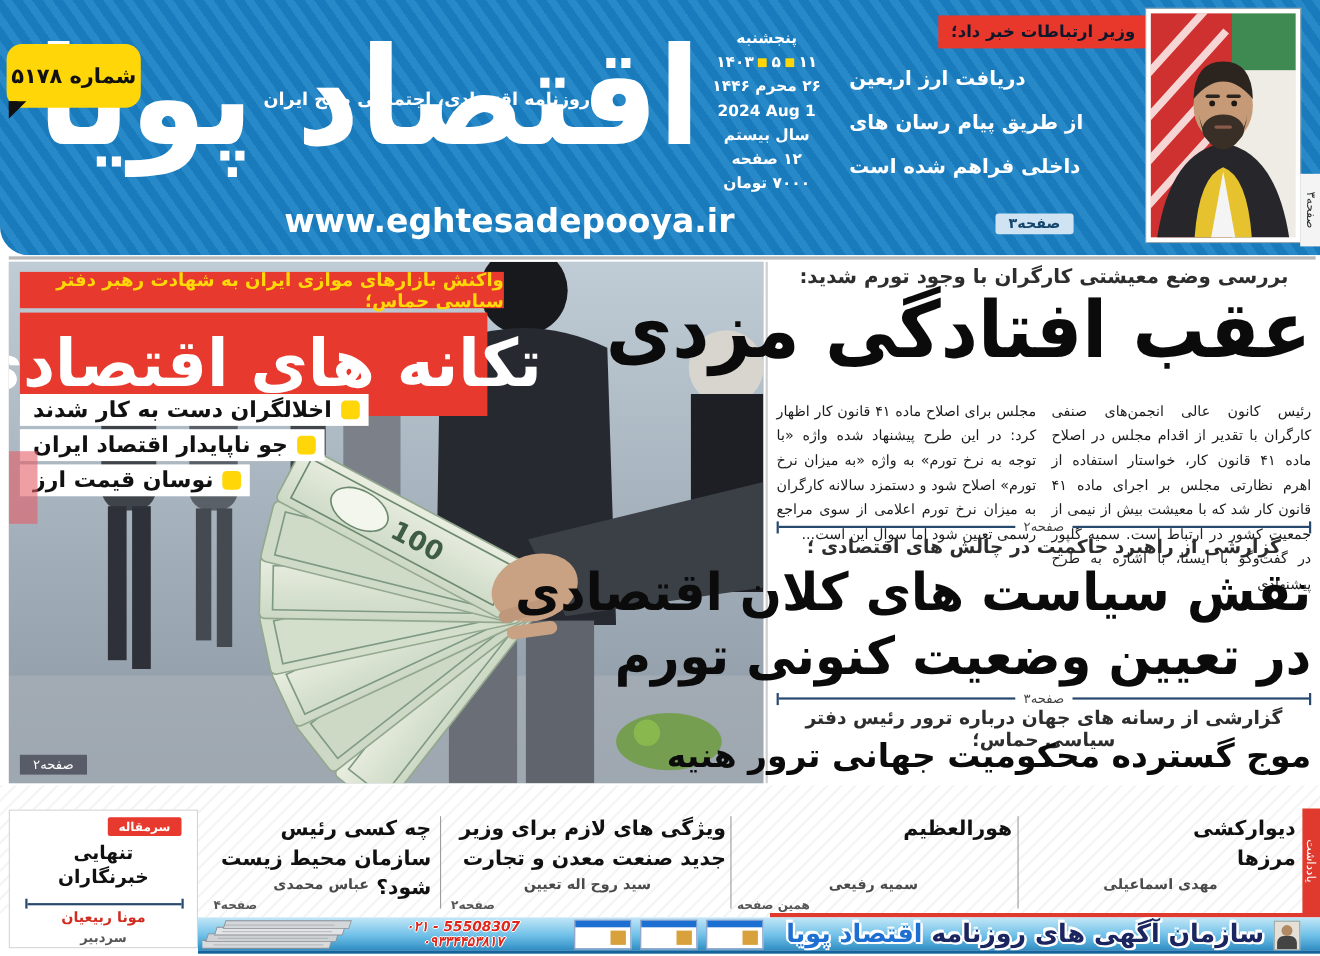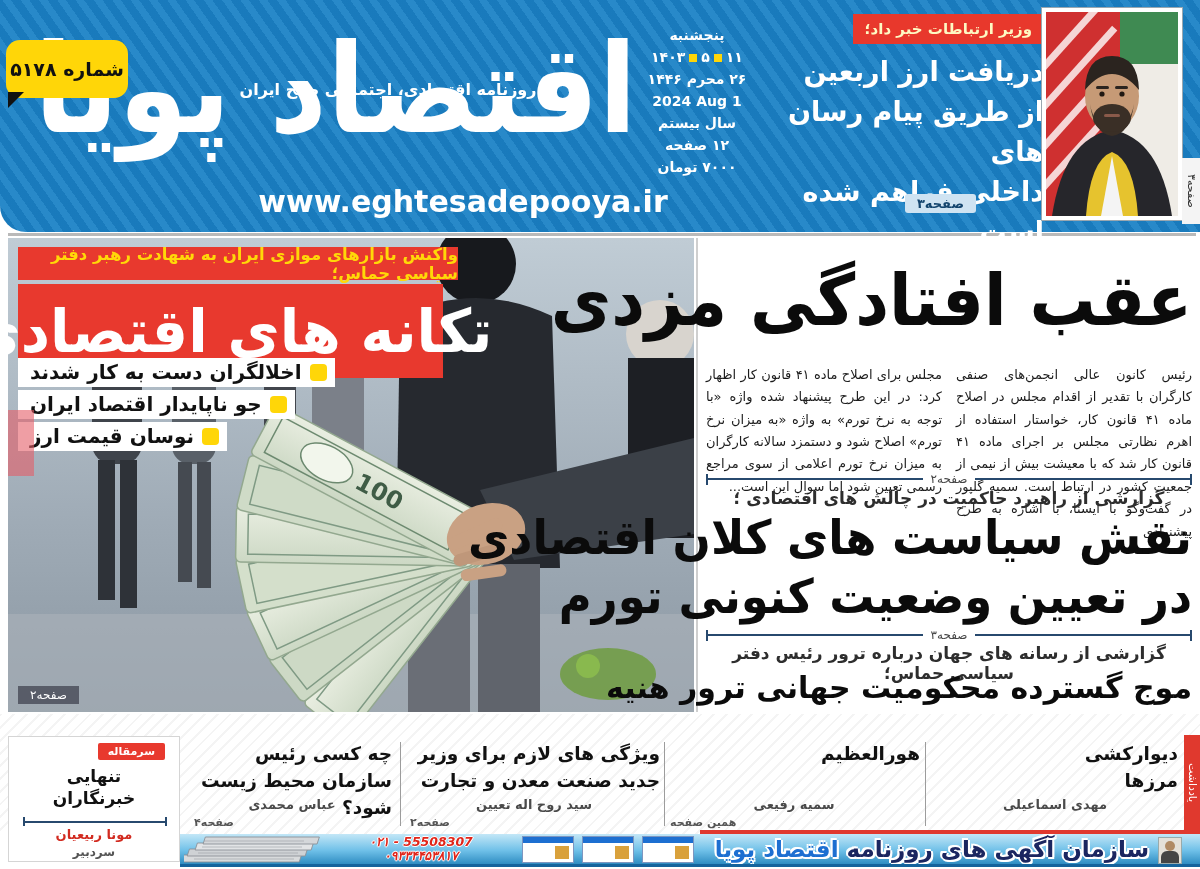--- a/index.html
+++ b/index.html
@@ -22,24 +22,24 @@
     transform:scaleY(1.1); letter-spacing:-2px; z-index:1; white-space:nowrap; }
   .tagline { position:absolute; left:238px; top:80px; width:300px; text-align:center;
     color:#fff; font-size:16px; font-weight:bold; z-index:2; }
   .website { position:absolute; left:248px; top:184px; width:430px; text-align:center;
     color:#fff; font-size:30px; font-weight:bold; direction:ltr; z-index:2; }
   .dateline { position:absolute; left:628px; top:24px; width:138px; text-align:center;
     color:#fff; font-size:14px; font-weight:bold; line-height:22px; z-index:3; }
   .dateline .sq { display:inline-block; width:8px; height:8px; background:#ffd608; margin:0 4px; }
   .dateline .latin { direction:ltr; }
   .top-story { position:absolute; left:766px; top:0; width:286px; height:232px; z-index:3; }
-  .ts-kicker { position:absolute; right:8px; top:14px; background:#e8382c; color:#fef9c3;
+  .ts-kicker { position:absolute; right:8px; top:14px; background:#e8382c; color:#0f172a;
     font-size:15px; font-weight:bold; padding:6px 12px; }
-  .ts-headline { position:absolute; right:8px; top:52px; width:272px; text-align:right;
-    color:#fff; font-size:27px; font-weight:bold; line-height:40px; }
+  .ts-headline { position:absolute; right:8px; top:52px; width:272px; text-align:left;
+    color:#fff; font-size:18px; font-weight:bold; line-height:40px; }
   .ts-headline span { display:block; }
   .ts-pageref { position:absolute; right:76px; top:194px; background:#cfe3f2; color:#14456e;
     font-size:13px; font-weight:bold; padding:2px 12px; border-radius:3px; }
   .portrait { position:absolute; left:1042px; top:8px; width:140px; height:212px;
     background:#fff; border:4px solid #fff; outline:1px solid #9aa7b0; z-index:4; }
   .portrait svg { display:block; }
   .side-ref { position:absolute; left:1182px; top:158px; width:18px; height:66px; background:#f4f4f4;
     color:#333; font-size:11px; writing-mode:vertical-rl; text-align:center; line-height:18px; z-index:6; }
 
   
@@ -301,20 +301,21 @@
       </div>
     <div class="lp-bullet lp-b2">
         <i class="sq"></i>
         <span>نوسان قیمت ارز</span>
       </div>
     <div class="lp-watermark"></div>
     <div class="lp-pageref">صفحه۲</div>
   </section>
 
   <section class="right-col">
+    <div class="kicker s1-kicker">بررسی وضع معیشتی کارگران با وجود تورم شدید:</div>
     <div class="s1-headline">عقب افتادگی مزدی</div>
     <div class="s1-body">
       <div class="bcol">رئیس کانون عالی انجمن‌های صنفی کارگران با تقدیر از اقدام مجلس در اصلاح ماده ۴۱ قانون کار، خواستار استفاده از اهرم نظارتی مجلس بر اجرای ماده ۴۱ قانون کار شد که با معیشت بیش از نیمی از جمعیت کشور در ارتباط است. سمیه گلپور در گفت‌وگو با ایسنا، با اشاره به طرح پیشنهادی</div>
       <div class="bcol">مجلس برای اصلاح ماده ۴۱ قانون کار اظهار کرد: در این طرح پیشنهاد شده واژه «با توجه به نرخ تورم» به واژه «به میزان نرخ تورم» اصلاح شود و دستمزد سالانه کارگران به میزان نرخ تورم اعلامی از سوی مراجع رسمی تعیین شود اما سوال این است...</div>
     </div>
     <div class="pageline pl1">
       <i class="tick"></i>
         <i class="ln"></i>
         <span class="plabel">صفحه۲</span>
         <i class="ln"></i>

